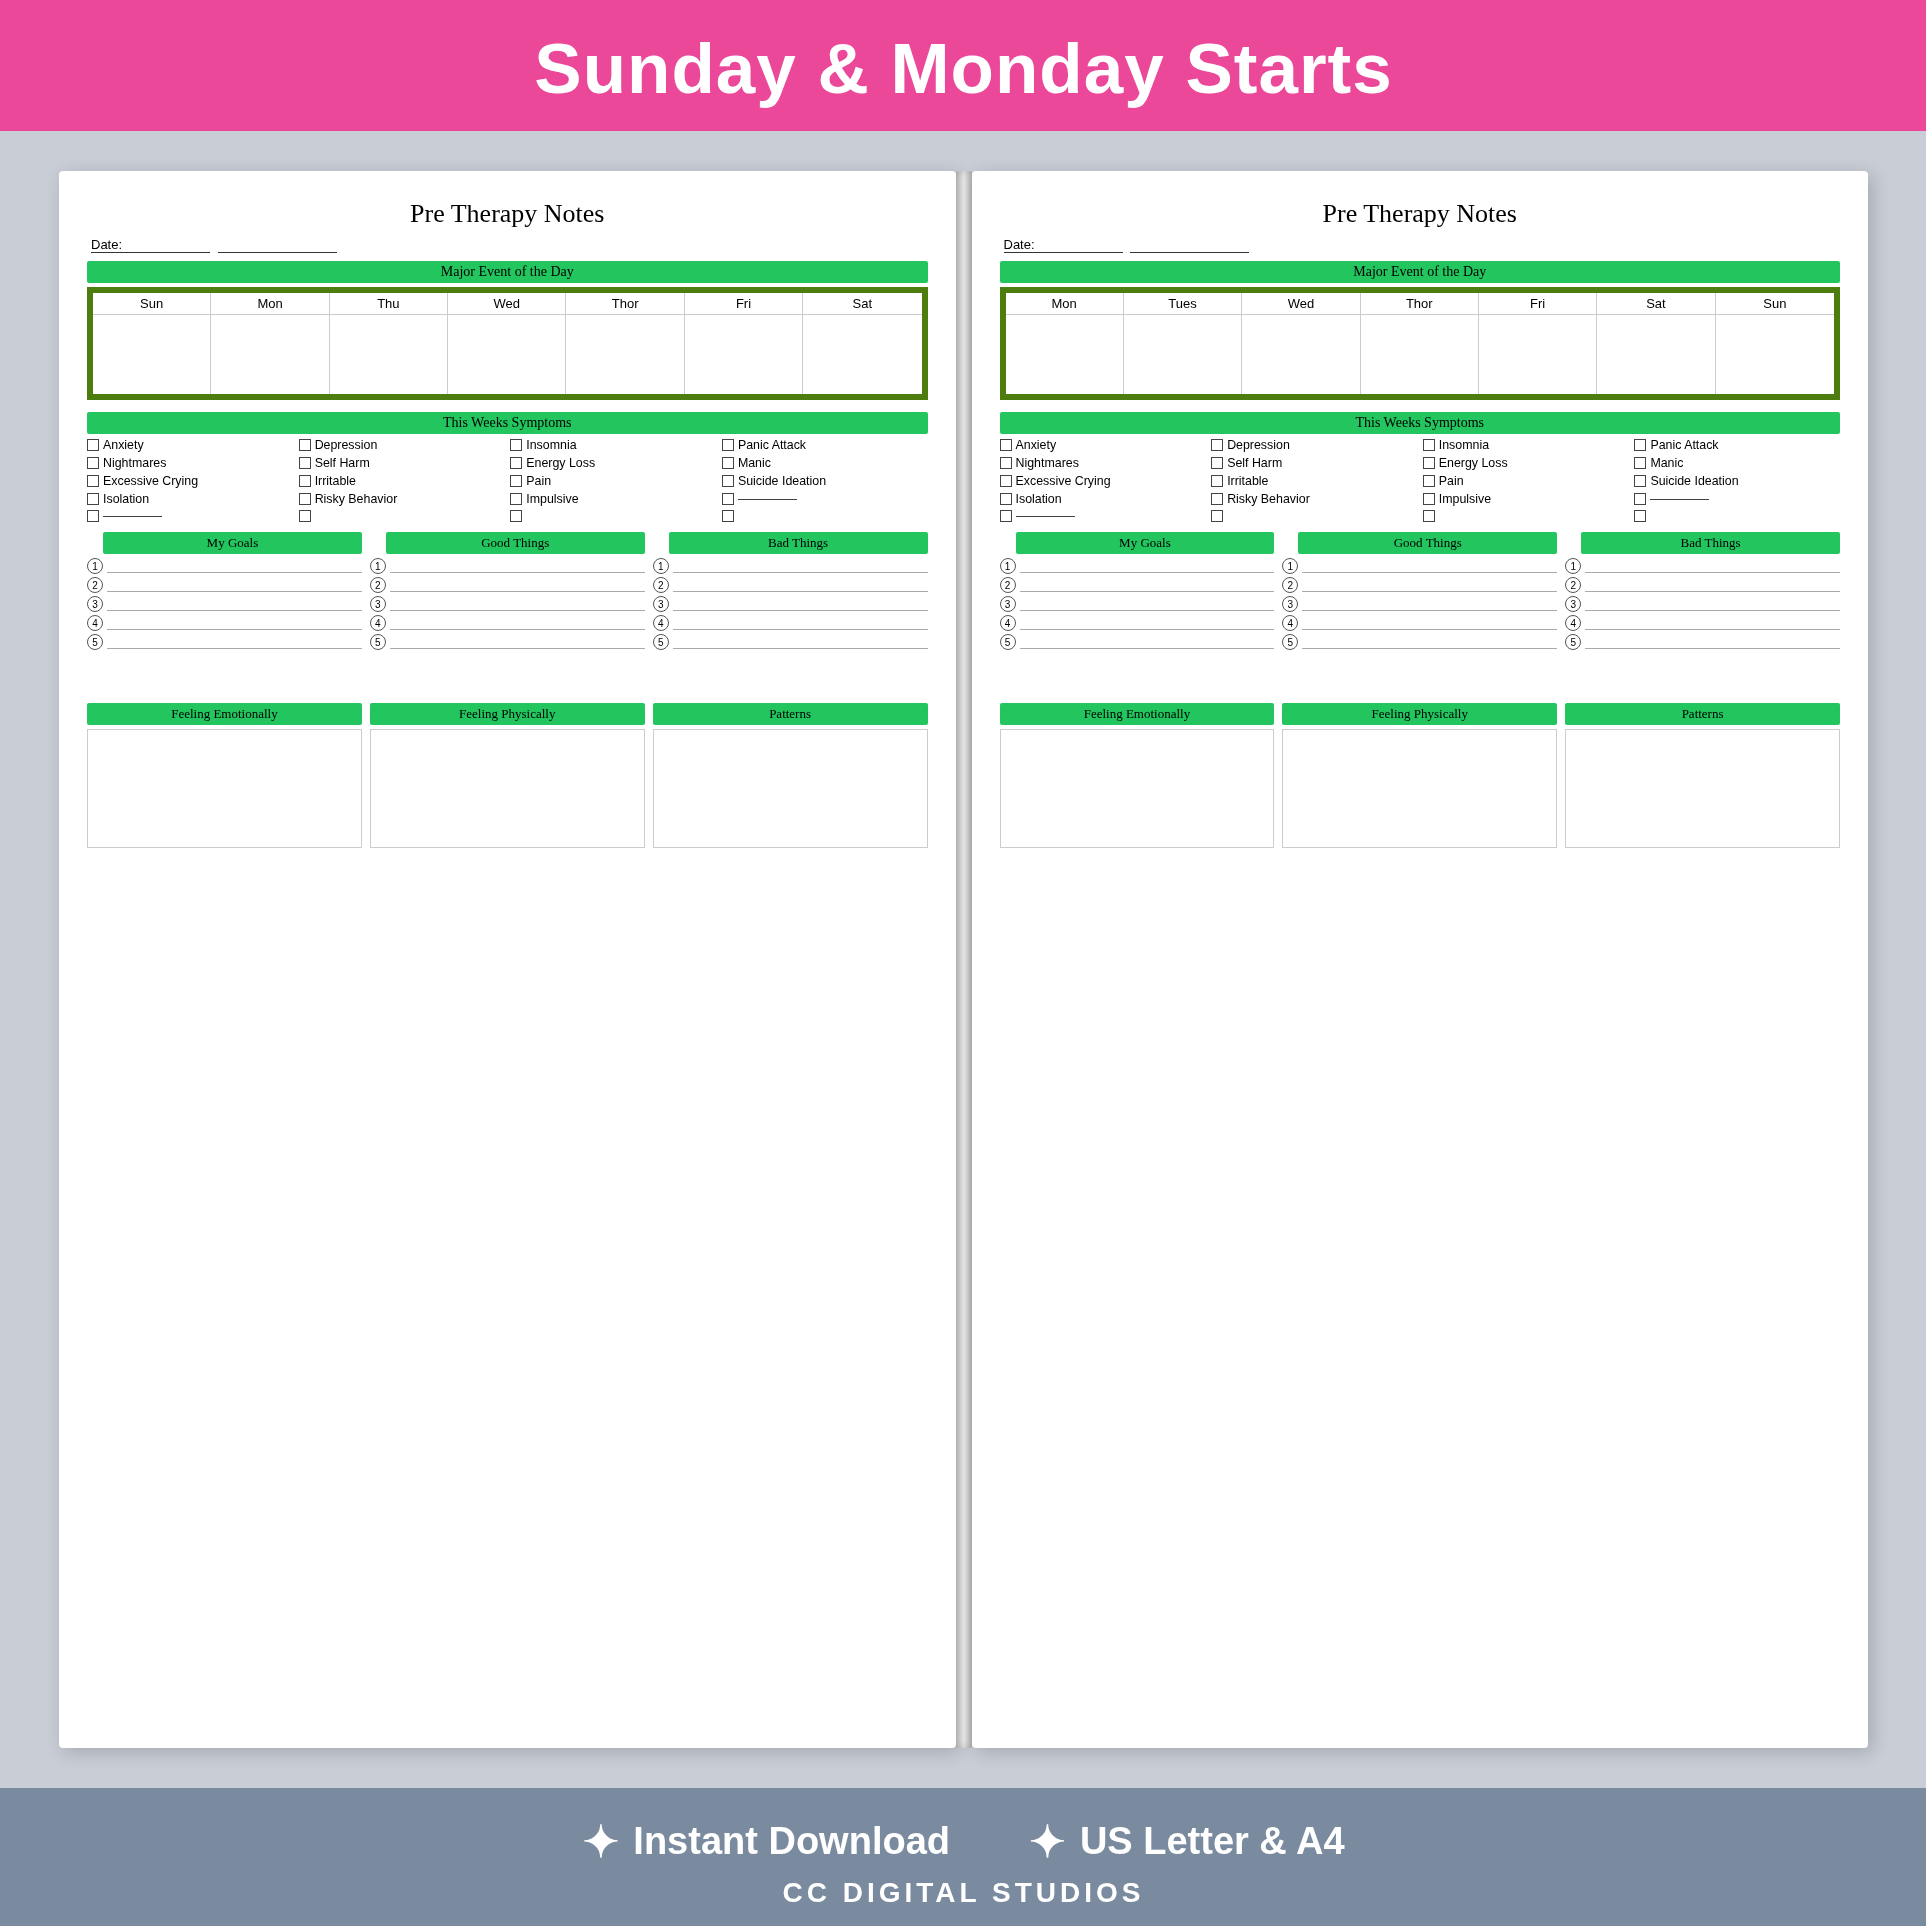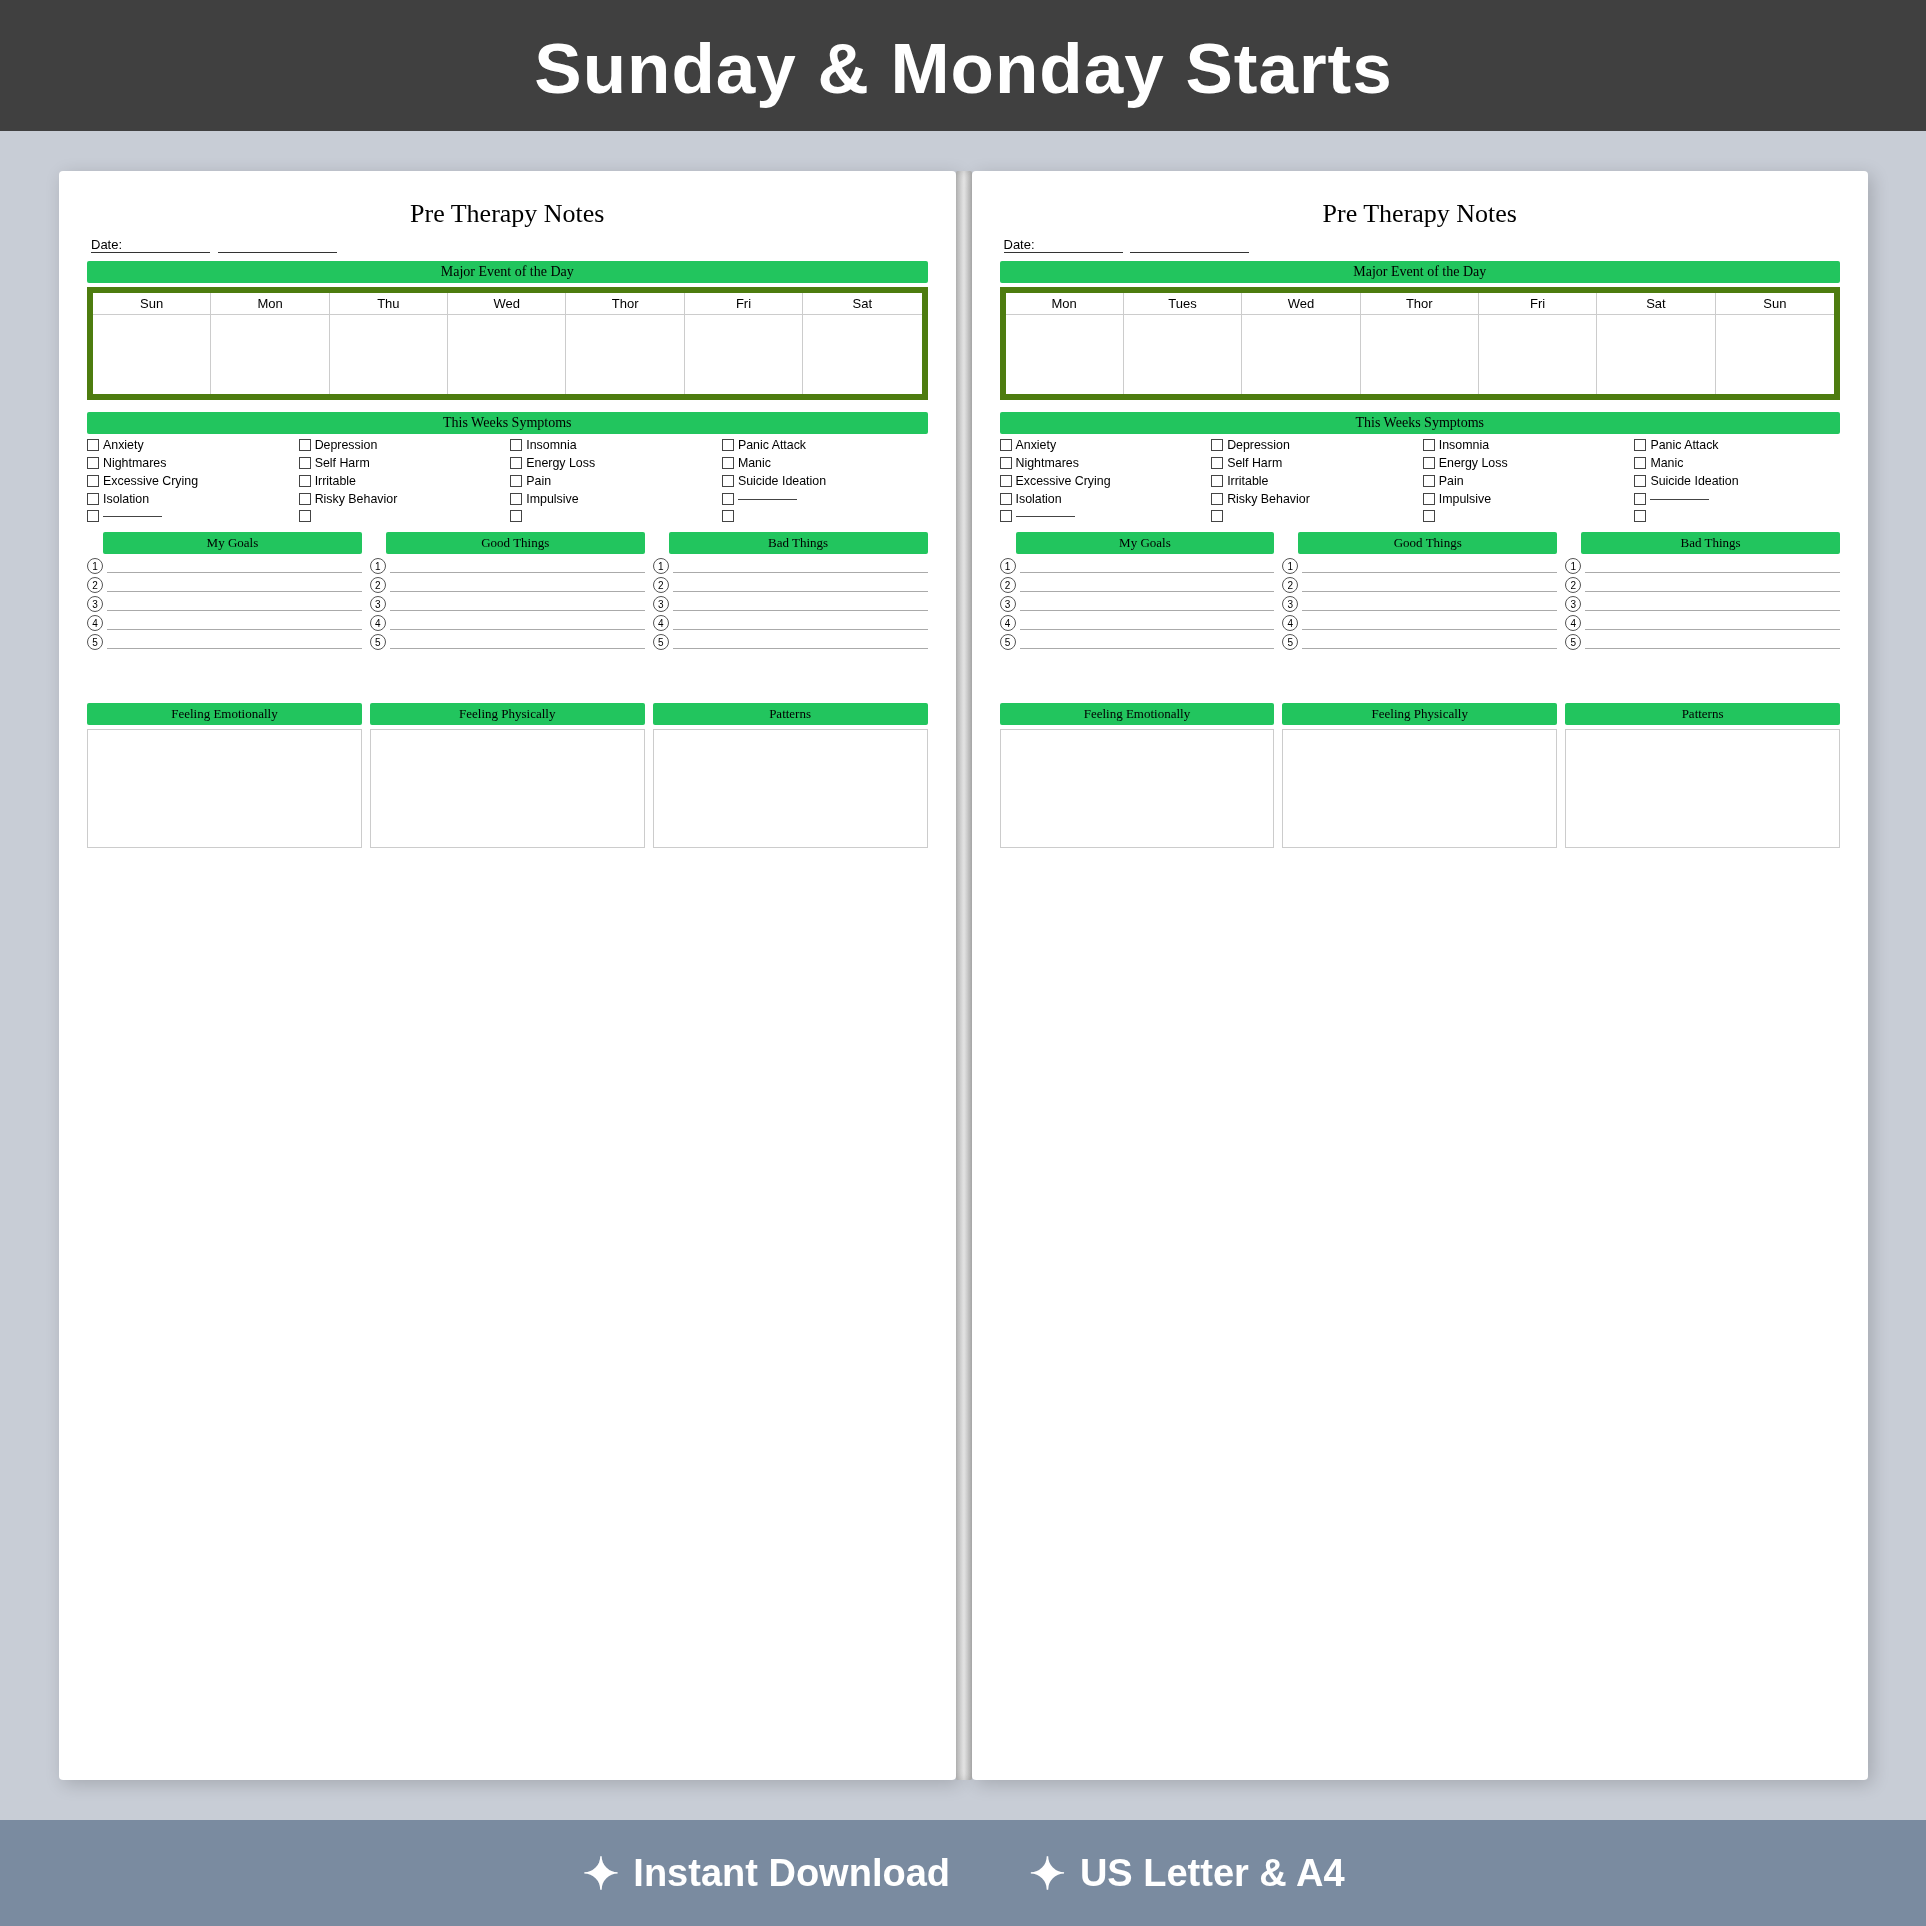--- a/index.html
+++ b/index.html
@@ -8,21 +8,21 @@
       height: 1927px;
       background: #c8cdd6;
       font-family: Arial, sans-serif;
       display: flex;
       flex-direction: column;
       overflow: hidden;
     }
 
     
     .header {
-      background: #404040;
+      background: #ec4899;
       padding: 28px 0 22px 0;
       text-align: center;
       flex-shrink: 0;
     }
     .header-title {
       color: #ffffff;
       font-size: 71px;
       font-weight: bold;
       letter-spacing: 1px;
     }
@@ -677,14 +677,15 @@
   <div class="footer-row1">
     <div class="footer-badge">
       <span class="star-icon">✦</span>
       <span>Instant Download</span>
     </div>
     <div class="footer-badge">
       <span class="star-icon">✦</span>
       <span>US Letter &amp; A4</span>
     </div>
   </div>
+  <div class="footer-brand">CC DIGITAL STUDIOS</div>
 </div>
 
 
 </body></html>

